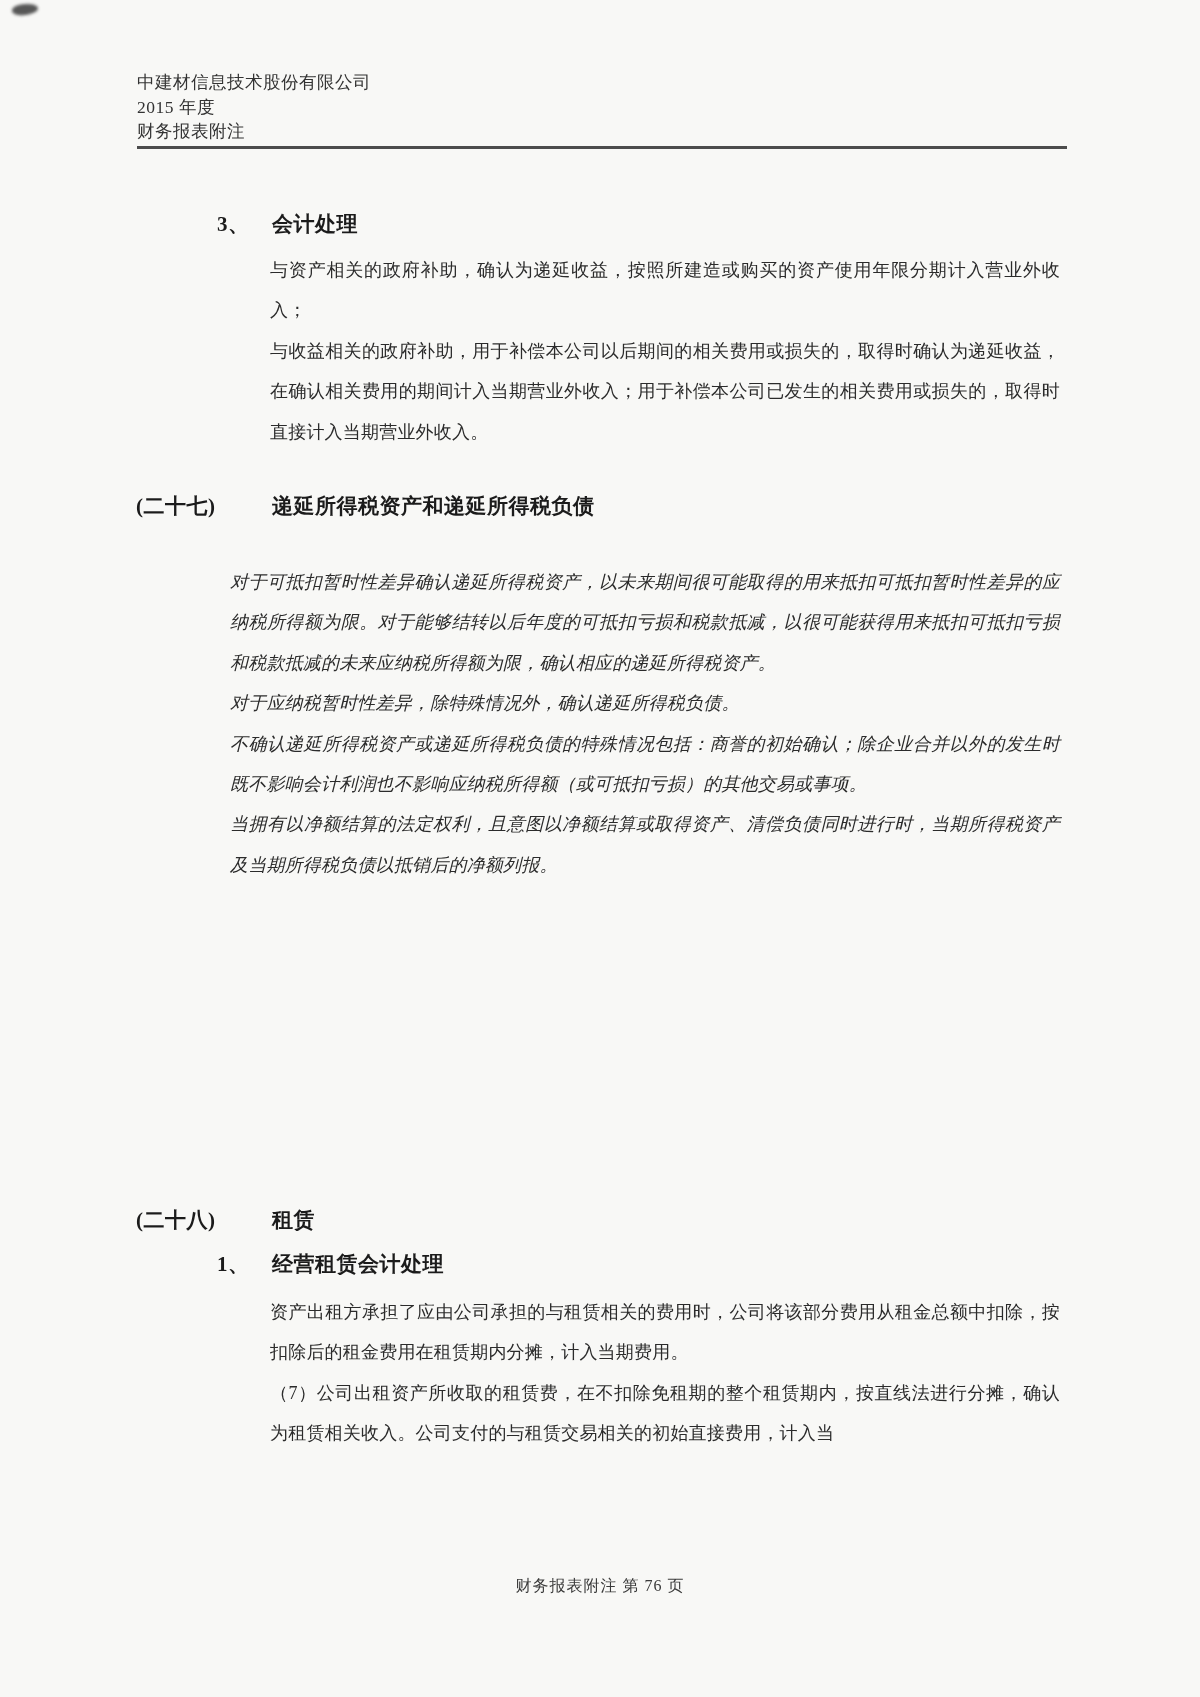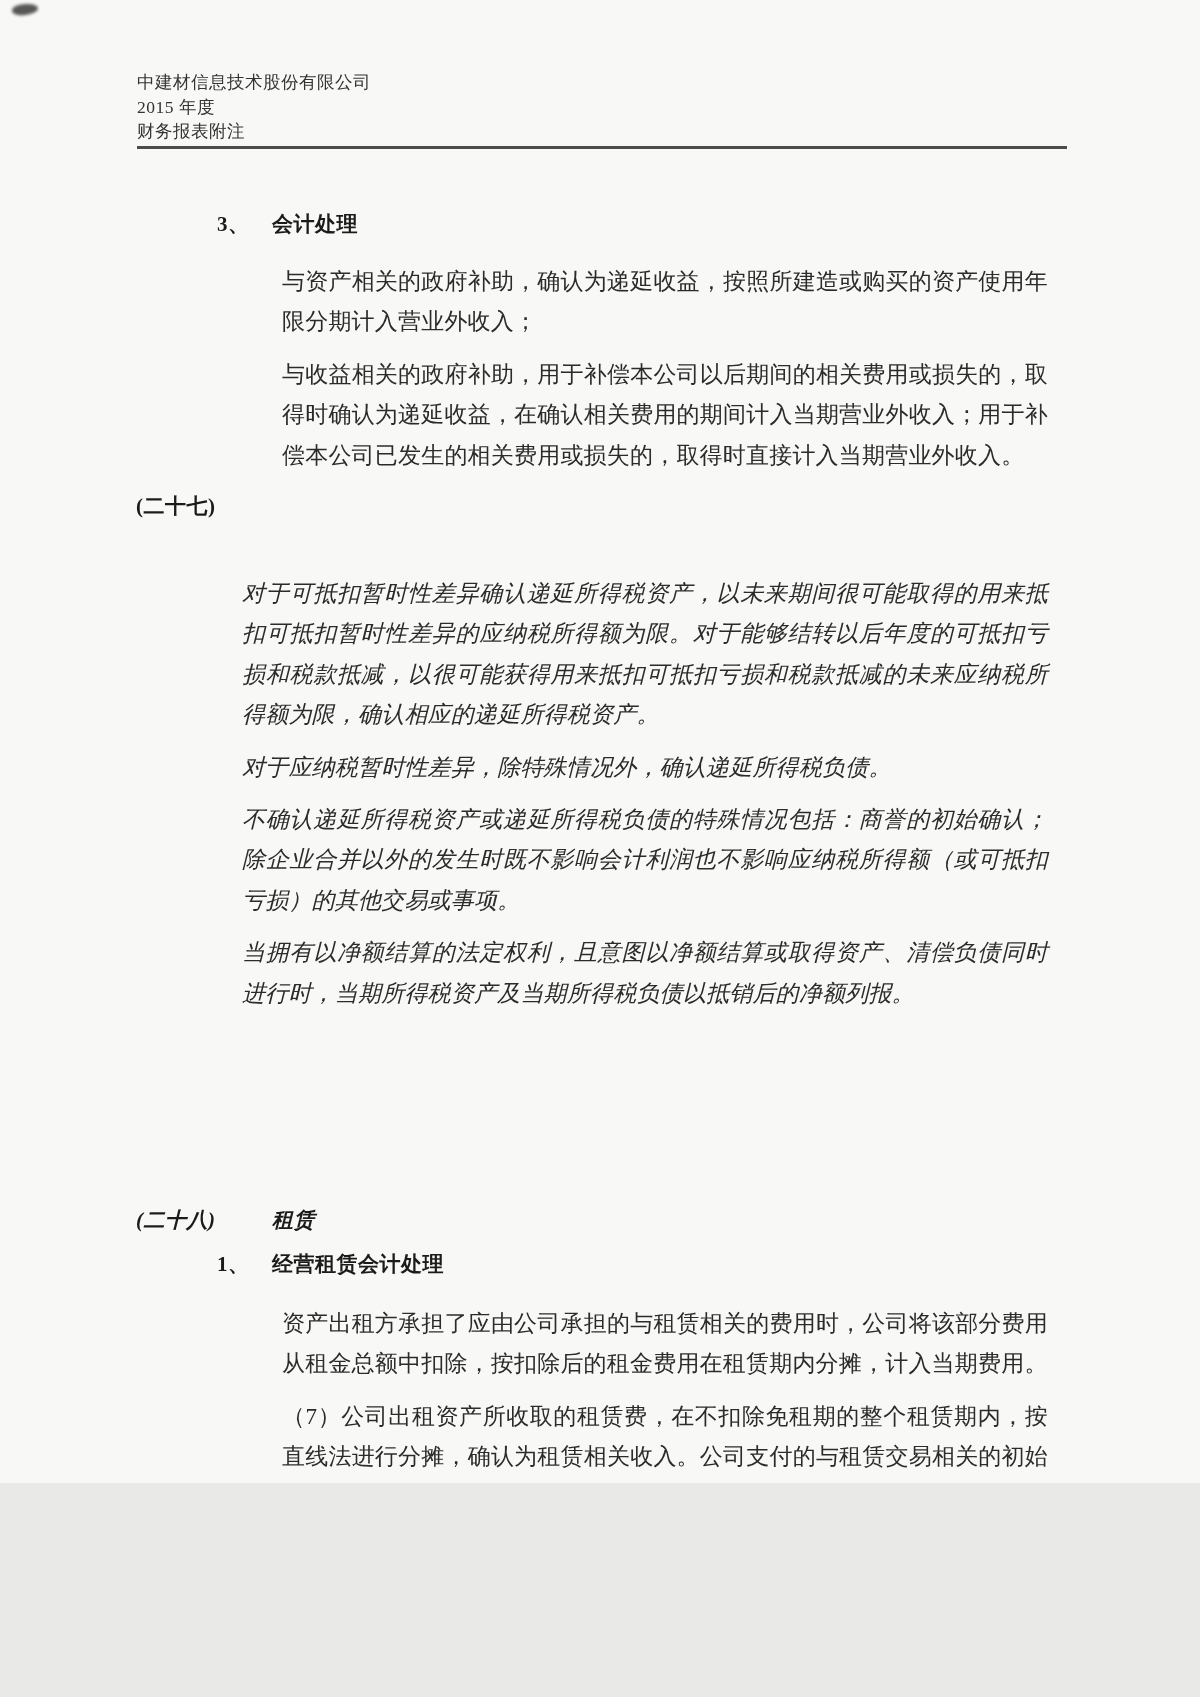--- a/index.html
+++ b/index.html
@@ -9,21 +9,21 @@
     --rule:#4c4c4c;
     --muted:#3a3a3a;
   }
   html,body{margin:0;padding:0;}
   body{
     background:#e9e9e7;
     font-family:"Liberation Serif","DejaVu Serif",serif;
   }
   .page{
     position:relative;
-    width:1200px;height:1483px;
+    width:1200px;height:1697px;
     margin:0 auto;
     background:var(--page_bg);
     color:var(--text);
     overflow:hidden;
   }
   
   .scan-artifact{
     position:absolute;left:12px;top:4px;width:26px;height:11px;
     background:#2f2f2f;border-radius:45% 60% 50% 55%;
     filter:blur(1.5px);opacity:.8;transform:rotate(-8deg);
@@ -43,33 +43,33 @@
     position:absolute;top:0;
     font-weight:bold;color:var(--heading);
     font-size:21px;line-height:28px;letter-spacing:.5px;
     white-space:nowrap;
   }
   .num-at-margin{left:136px;}
   .num-at-indent{left:217px;}
   .title-at-indent{left:272px;}
   .para-block{position:absolute;}
   .para-block p{
-    margin:12px;
+    margin:0;
     text-align:justify;
-    font-size:23px;
+    font-size:18px;
     line-height:40.4px;
     letter-spacing:.2px;
     color:var(--text);
   }
   .block-accounting{top:250px;left:270px;width:790px;}
   .block-deferred  {top:562px;left:230px;width:830px;font-style:italic;}
   .block-lease     {top:1292px;left:270px;width:790px;}
   .pos-sec3   {top:210px;}
   .pos-sec27  {top:492px;}
-  .pos-sec28  {top:1206px;font-style:italic;}
+  .pos-sec28  {top:1206px;}
   .pos-sec28-1{top:1250px;}
   .doc-footer{
     position:absolute;left:0;top:1574px;width:1200px;
     text-align:center;
     font-size:16px;line-height:24px;color:var(--muted);
     letter-spacing:1px;
   }
 </style>
 </head>
 <body>
@@ -90,20 +90,21 @@
     <span class="sec-num num-at-indent">3、</span>
     <span class="sec-title title-at-indent">会计处理</span>
   </div>
   <div class="para-block block-accounting">
     <p>与资产相关的政府补助，确认为递延收益，按照所建造或购买的资产使用年限分期计入营业外收入；</p>
     <p>与收益相关的政府补助，用于补偿本公司以后期间的相关费用或损失的，取得时确认为递延收益，在确认相关费用的期间计入当期营业外收入；用于补偿本公司已发生的相关费用或损失的，取得时直接计入当期营业外收入。</p>
   </div>
 
   <div class="heading-row pos-sec27">
     <span class="sec-num num-at-margin">(二十七)</span>
+    <span class="sec-title title-at-indent">递延所得税资产和递延所得税负债</span>
   </div>
   <div class="para-block block-deferred">
     <p>对于可抵扣暂时性差异确认递延所得税资产，以未来期间很可能取得的用来抵扣可抵扣暂时性差异的应纳税所得额为限。对于能够结转以后年度的可抵扣亏损和税款抵减，以很可能获得用来抵扣可抵扣亏损和税款抵减的未来应纳税所得额为限，确认相应的递延所得税资产。</p>
     <p>对于应纳税暂时性差异，除特殊情况外，确认递延所得税负债。</p>
     <p>不确认递延所得税资产或递延所得税负债的特殊情况包括：商誉的初始确认；除企业合并以外的发生时既不影响会计利润也不影响应纳税所得额（或可抵扣亏损）的其他交易或事项。</p>
     <p>当拥有以净额结算的法定权利，且意图以净额结算或取得资产、清偿负债同时进行时，当期所得税资产及当期所得税负债以抵销后的净额列报。</p>
   </div>
 
   <div class="heading-row pos-sec28">
     <span class="sec-num num-at-margin">(二十八)</span>

